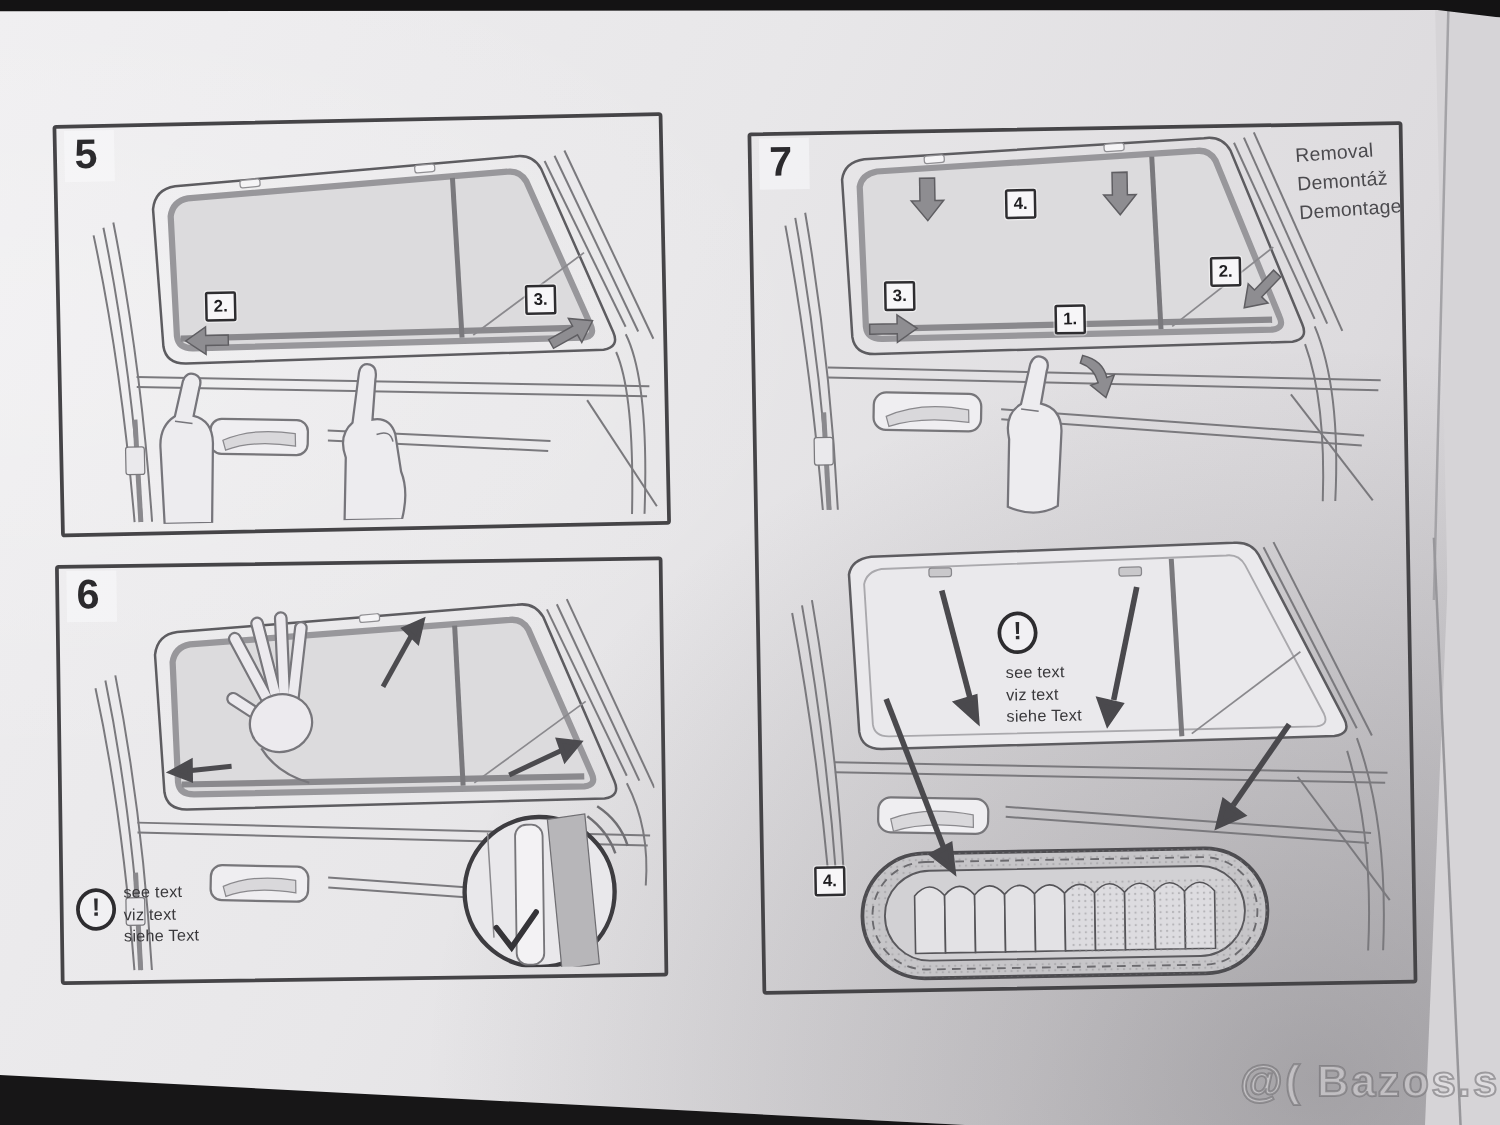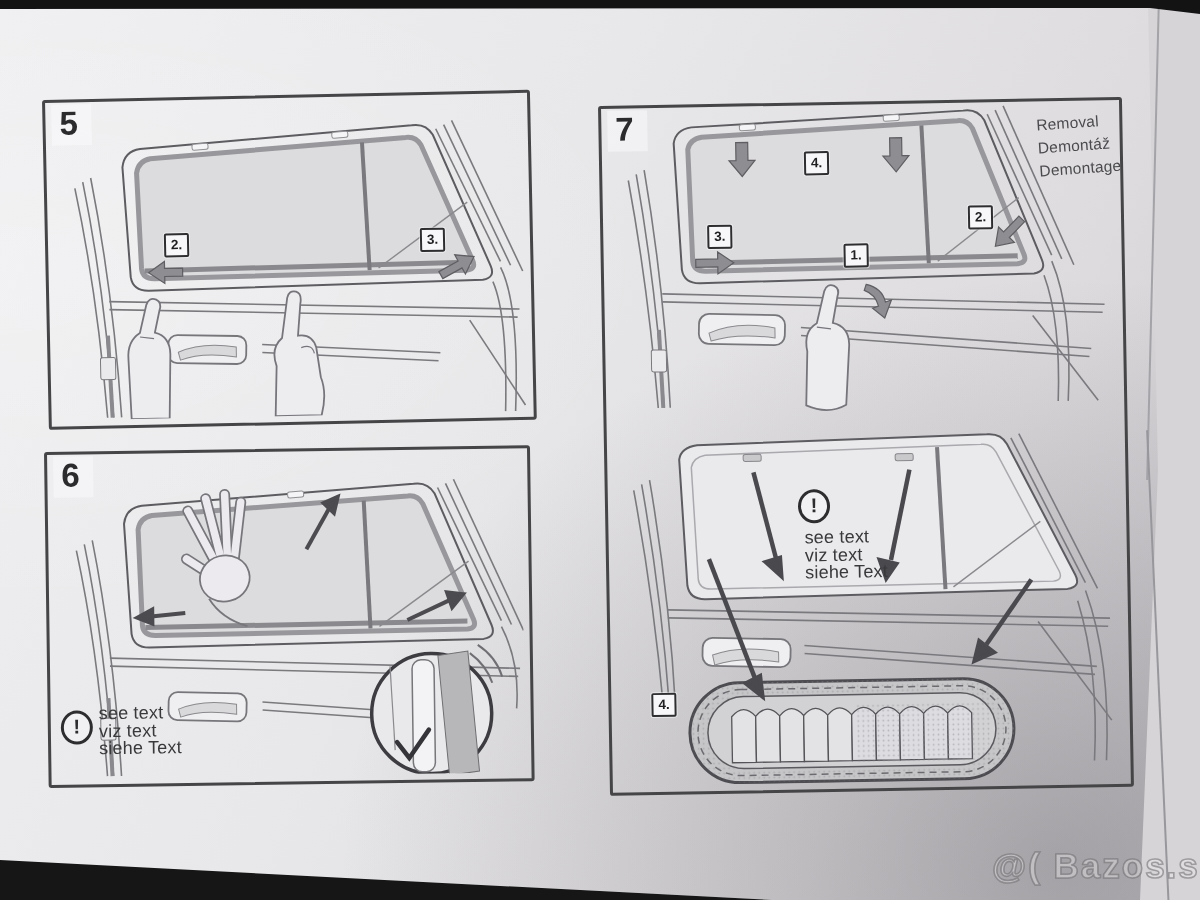--- a/index.html
+++ b/index.html
@@ -23,21 +23,21 @@
   .p7{left:598px;top:106px;width:518px;height:684px;transform:rotate(-1.0deg);}
   .panel svg{position:absolute;left:0;top:0;}
   .panel-num{position:absolute;left:6px;top:2px;font-size:33px;font-weight:600;color:#2b2a2d;
         background:rgba(250,250,252,0.55);padding:2px 14px 6px 8px;line-height:1;}
   .num-box{position:absolute;min-width:17px;height:17px;padding:1px 2px 2px 2px;background:#f7f6f8;
         border:2.5px solid #2e2d30;border-radius:2px;color:#1f1e21;font-size:13.5px;font-weight:bold;
         display:flex;align-items:center;justify-content:center;box-shadow:0 0 0 1px rgba(255,255,255,.5);}
   .warn-circle{position:absolute;width:26px;height:26px;border:3.2px solid #2d2c2f;border-radius:50%;
         color:#2d2c2f;font-size:20px;font-weight:800;display:flex;align-items:center;justify-content:center;
         background:rgba(248,248,250,0.5);line-height:1;padding-bottom:2px;}
-  .note{position:absolute;color:#39383b;font-size:18px;line-height:17.5px;letter-spacing:.2px;}
+  .note{position:absolute;color:#39383b;font-size:13px;line-height:17.5px;letter-spacing:.2px;}
   .heading{position:absolute;color:#4b4a4e;font-size:15.5px;line-height:23px;letter-spacing:.2px;
         transform:rotate(-3deg);white-space:nowrap;}
   .watermark{position:absolute;left:992px;top:846px;font-size:35px;font-weight:bold;letter-spacing:2px;
         color:rgba(238,237,240,0.38);-webkit-text-stroke:1.6px rgba(105,103,108,0.55);white-space:nowrap;}
   .dark-top{position:absolute;left:0;top:0;width:1200px;height:16px;
         clip-path:polygon(0 0,1200px 0,1200px 14px,1150px 8px,0 9px);background:#141314;}
 </style>
 </head>
 <body>
 

